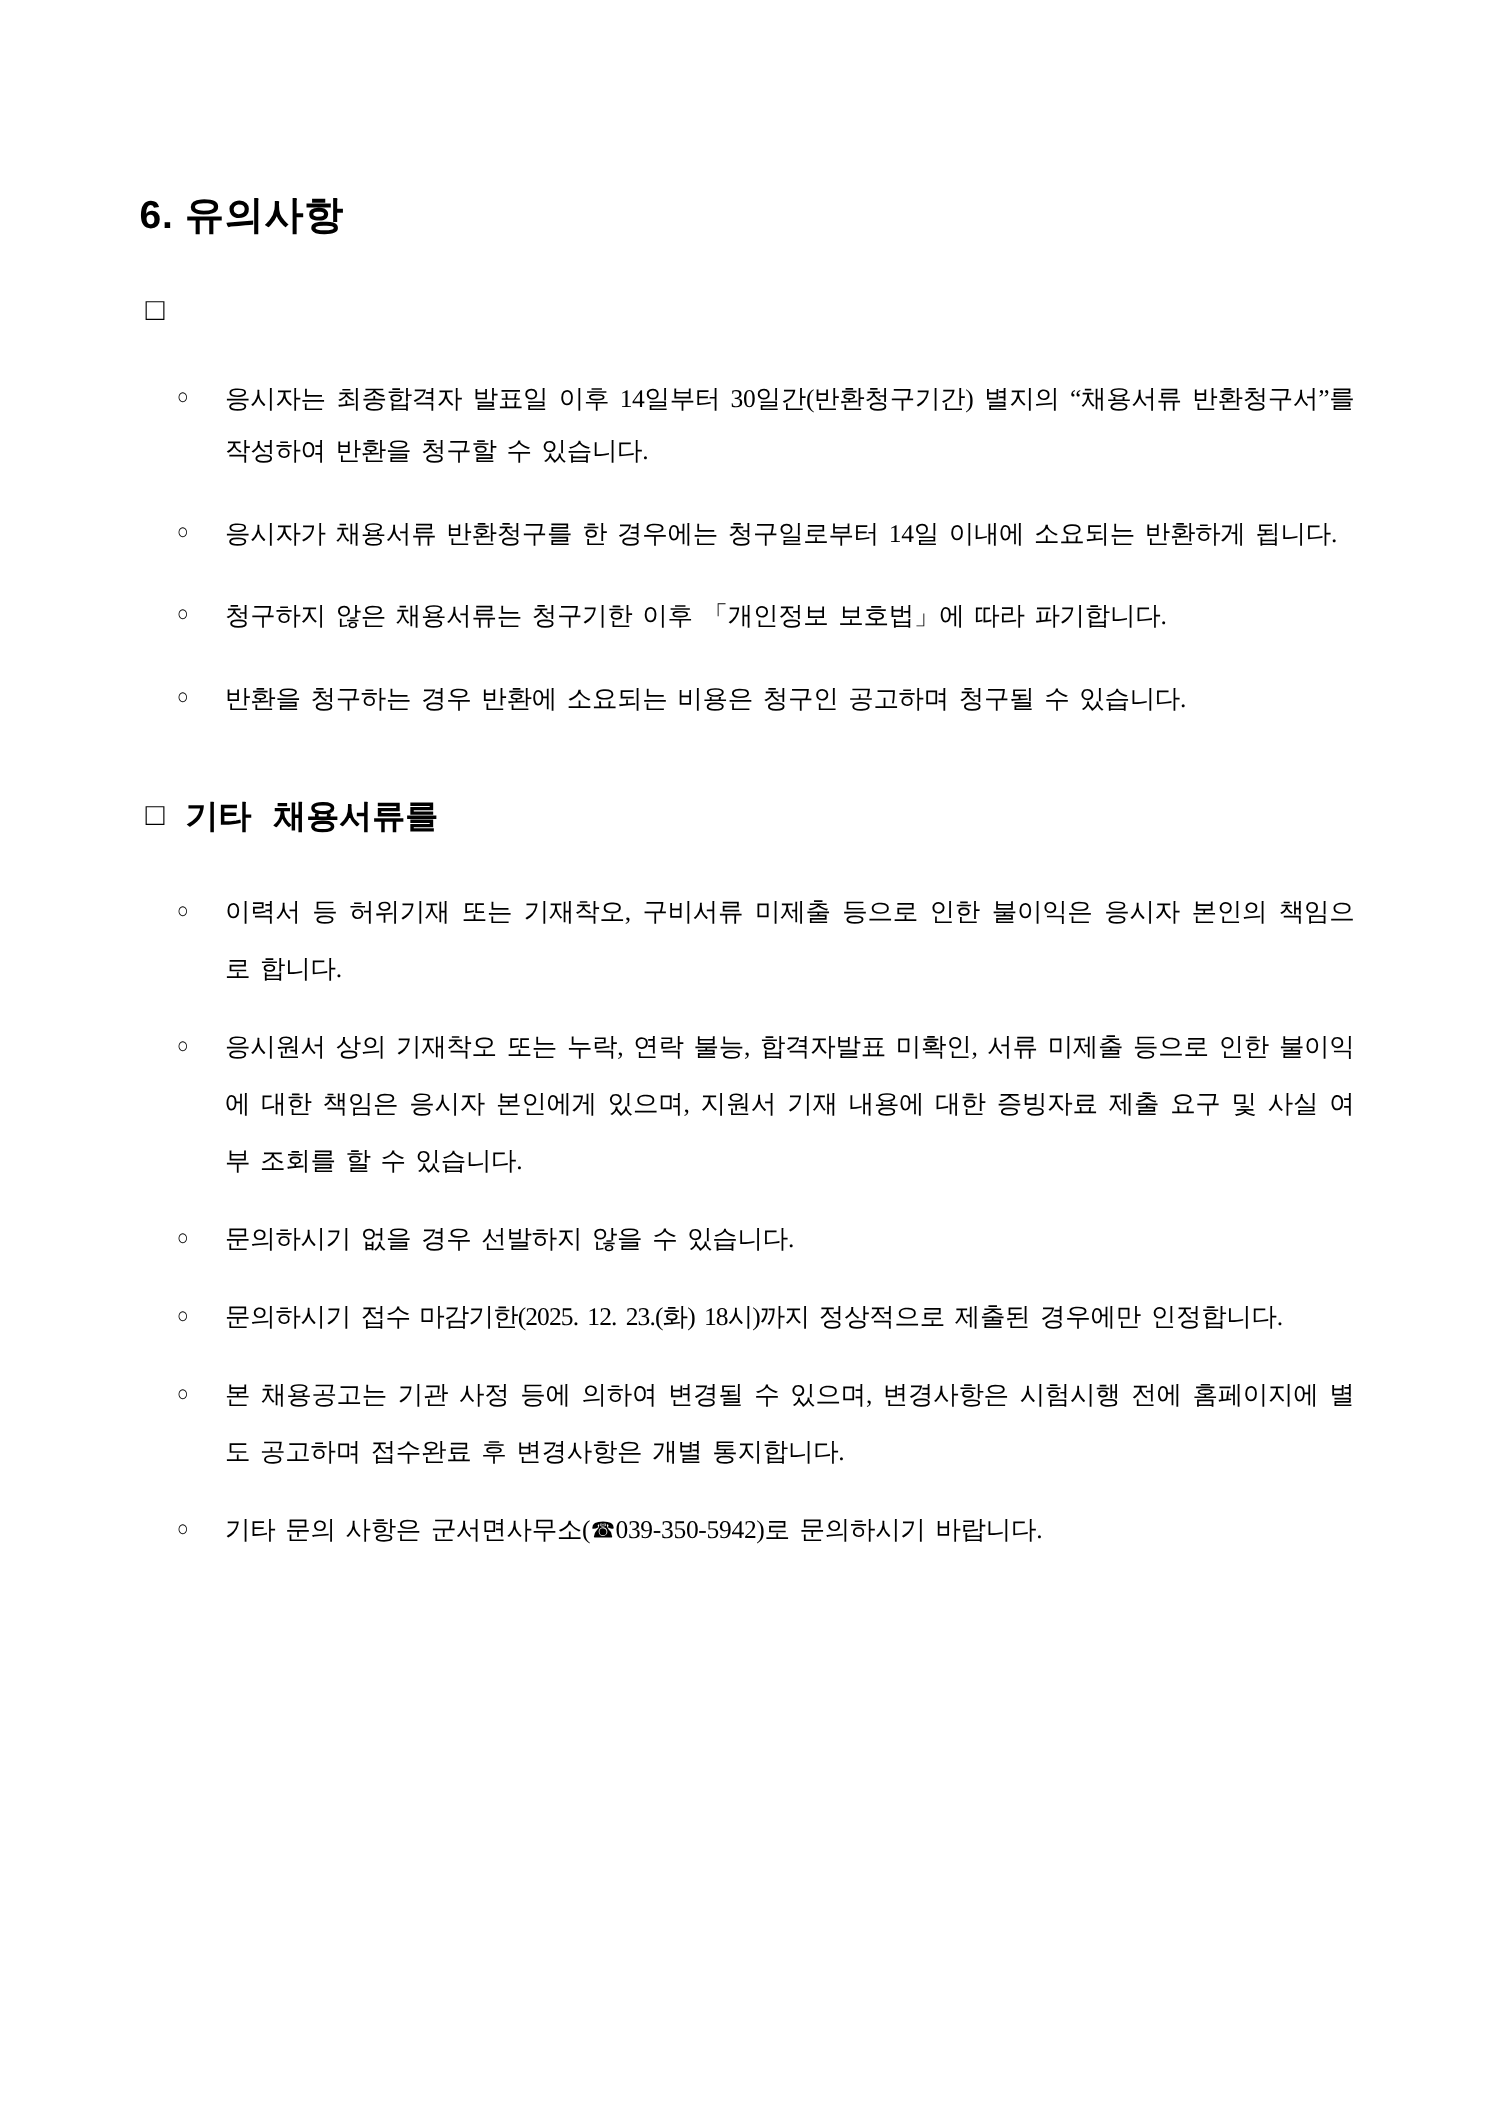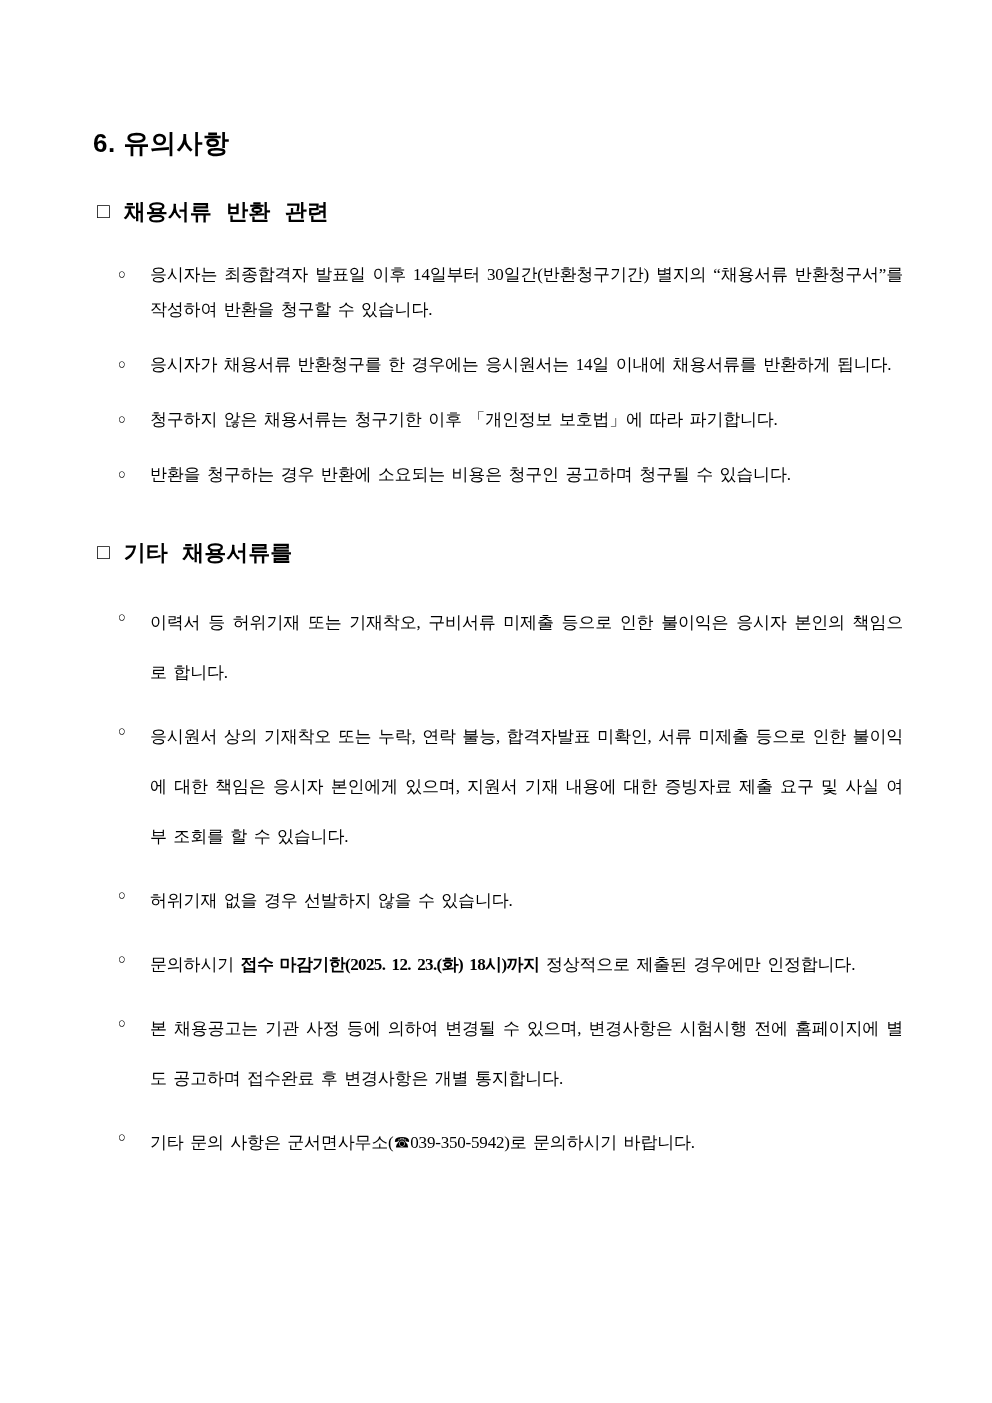--- a/index.html
+++ b/index.html
@@ -64,44 +64,43 @@
   .sec-2 .bullet { line-height: 38px; }
   .txt {
     flex: 1;
     margin: 0;
     font-size: 17px;
     line-height: 35px;
     text-align: justify;
     word-spacing: 2.5px;
     letter-spacing: -0.2px;
   }
-  .sec-2 .txt { line-height: 50px; }
-  .txt b { font-weight: bold; letter-spacing: -0.6px; }
+  .sec-2 .txt { line-height: 38px; }
+  .txt b { font-weight: normal; letter-spacing: -0.6px; }
 </style>
 </head>
 <body>
 
 <div class="page">
 
   <h1 class="title">6. 유의사항</h1>
 
   <section class="section sec-1">
     <h2 class="sec-heading">
       <span class="sq-marker">□</span>
-      <span>채용서류 반환 관련</span>
     </h2>
 
     <div class="item">
       <span class="bullet">○</span>
       <p class="txt">응시자는 최종합격자 발표일 이후 14일부터 30일간(반환청구기간) 별지의 “채용서류 반환청구서”를 작성하여 반환을 청구할 수 있습니다.</p>
     </div>
 
     <div class="item">
       <span class="bullet">○</span>
-      <p class="txt">응시자가 채용서류 반환청구를 한 경우에는 응시원서는 14일 이내에 채용서류를 반환하게 됩니다.</p>
+      <p class="txt">응시자가 채용서류 반환청구를 한 경우에는 청구일로부터 14일 이내에 소요되는 반환하게 됩니다.</p>
     </div>
 
     <div class="item">
       <span class="bullet">○</span>
       <p class="txt">청구하지 않은 채용서류는 청구기한 이후 「개인정보 보호법」에 따라 파기합니다.</p>
     </div>
 
     <div class="item">
       <span class="bullet">○</span>
       <p class="txt">반환을 청구하는 경우 반환에 소요되는 비용은 청구인 공고하며 청구될 수 있습니다.</p>
@@ -119,21 +118,21 @@
       <p class="txt">이력서 등 허위기재 또는 기재착오, 구비서류 미제출 등으로 인한 불이익은 응시자 본인의 책임으로 합니다.</p>
     </div>
 
     <div class="item">
       <span class="bullet">○</span>
       <p class="txt">응시원서 상의 기재착오 또는 누락, 연락 불능, 합격자발표 미확인, 서류 미제출 등으로 인한 불이익에 대한 책임은 응시자 본인에게 있으며, 지원서 기재 내용에 대한 증빙자료 제출 요구 및 사실 여부 조회를 할 수 있습니다.</p>
     </div>
 
     <div class="item">
       <span class="bullet">○</span>
-      <p class="txt">허위기재 없을 경우 선발하지 않을 수 있습니다.</p>
+      <p class="txt">문의하시기 없을 경우 선발하지 않을 수 있습니다.</p>
     </div>
 
     <div class="item">
       <span class="bullet">○</span>
       <p class="txt"><span>문의하시기 </span><b>접수 마감기한(2025. 12. 23.(화) 18시)까지</b><span> 정상적으로 제출된 경우에만 인정합니다.</span></p>
     </div>
 
     <div class="item">
       <span class="bullet">○</span>
       <p class="txt">본 채용공고는 기관 사정 등에 의하여 변경될 수 있으며, 변경사항은 시험시행 전에 홈페이지에 별도 공고하며 접수완료 후 변경사항은 개별 통지합니다.</p>

